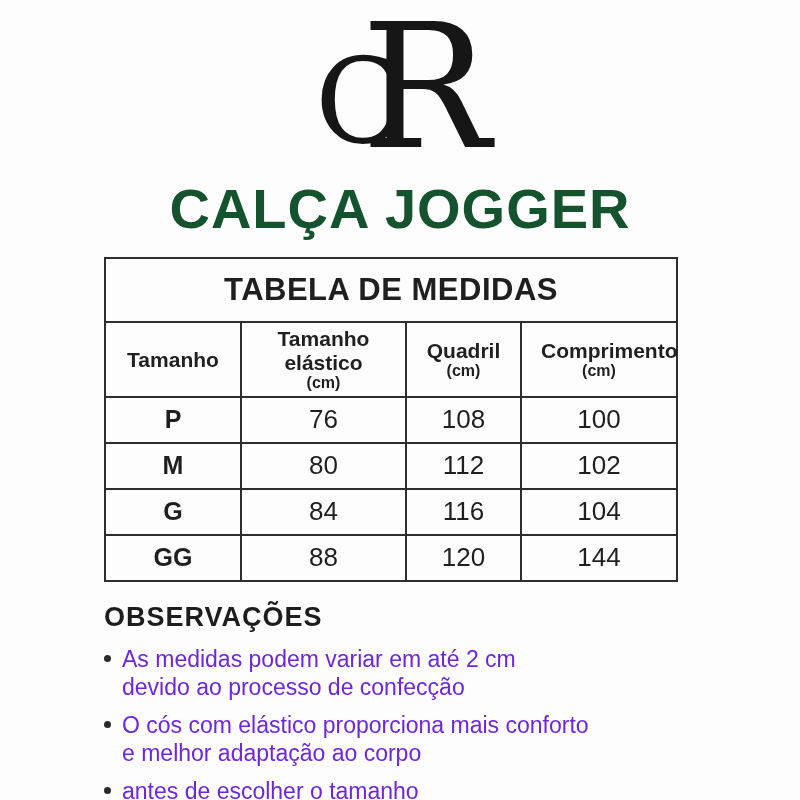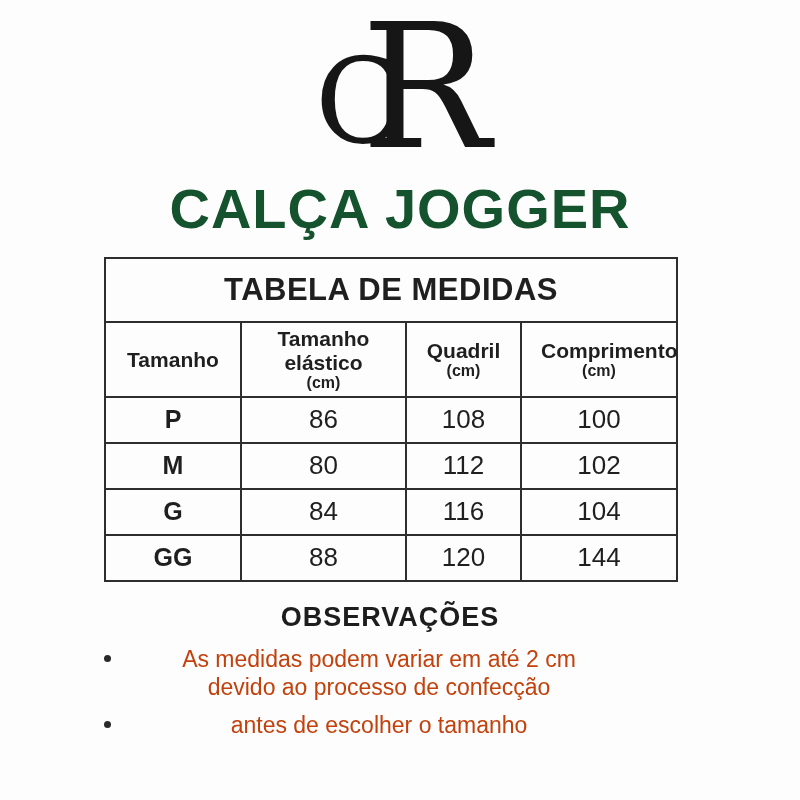--- a/index.html
+++ b/index.html
@@ -97,40 +97,39 @@
   }
   .size-table tbody td.size-cell {
     font-weight: 700;
     font-size: 25px;
   }
 
   
   .obs-heading {
     width: 572px;
     margin: 20px 0 0 104px;
-    text-align: center;
+    text-align: left;
     font-size: 27px;
     font-weight: 700;
     letter-spacing: 1px;
     color: #1d1d1d;
   }
   .obs-list {
     list-style: none;
     margin: 12px 0 0 96px;
     padding: 0;
     width: 540px;
   }
   .obs-list li {
     position: relative;
     padding-left: 26px;
     font-size: 23px;
     line-height: 1.24;
     margin-bottom: 9px;
-    color: #c2410c;
-    text-align: center;
+    color: #6d28d9;
   }
   .bullet-dot {
     position: absolute;
     left: 8px;
     top: 10px;
     width: 7px;
     height: 7px;
     border-radius: 50%;
     background: #2a2a2a;
   }
@@ -174,21 +173,21 @@
           </th>
           <th>
             <span>Comprimento</span>
             <span class="h-sub">(cm)</span>
           </th>
         </tr>
       </thead>
       <tbody>
         <tr>
           <td class="size-cell">P</td>
-          <td>86</td>
+          <td>76</td>
           <td>108</td>
           <td>100</td>
         </tr>
         <tr>
           <td class="size-cell">M</td>
           <td>80</td>
           <td>112</td>
           <td>102</td>
         </tr>
         <tr>
@@ -209,17 +208,22 @@
 
   <h2 class="obs-heading">OBSERVAÇÕES</h2>
   <ul class="obs-list">
     <li>
       <span class="bullet-dot"></span>
       <span class="obs-line">As medidas podem variar em até 2 cm</span>
       <span class="obs-line">devido ao processo de confecção</span>
     </li>
     <li>
       <span class="bullet-dot"></span>
+      <span class="obs-line">O cós com elástico proporciona mais conforto</span>
+      <span class="obs-line">e melhor adaptação ao corpo</span>
+    </li>
+    <li>
+      <span class="bullet-dot"></span>
       <span class="obs-line">antes de escolher o tamanho</span>
     </li>
   </ul>
 
 </div>
 
 </body></html>

